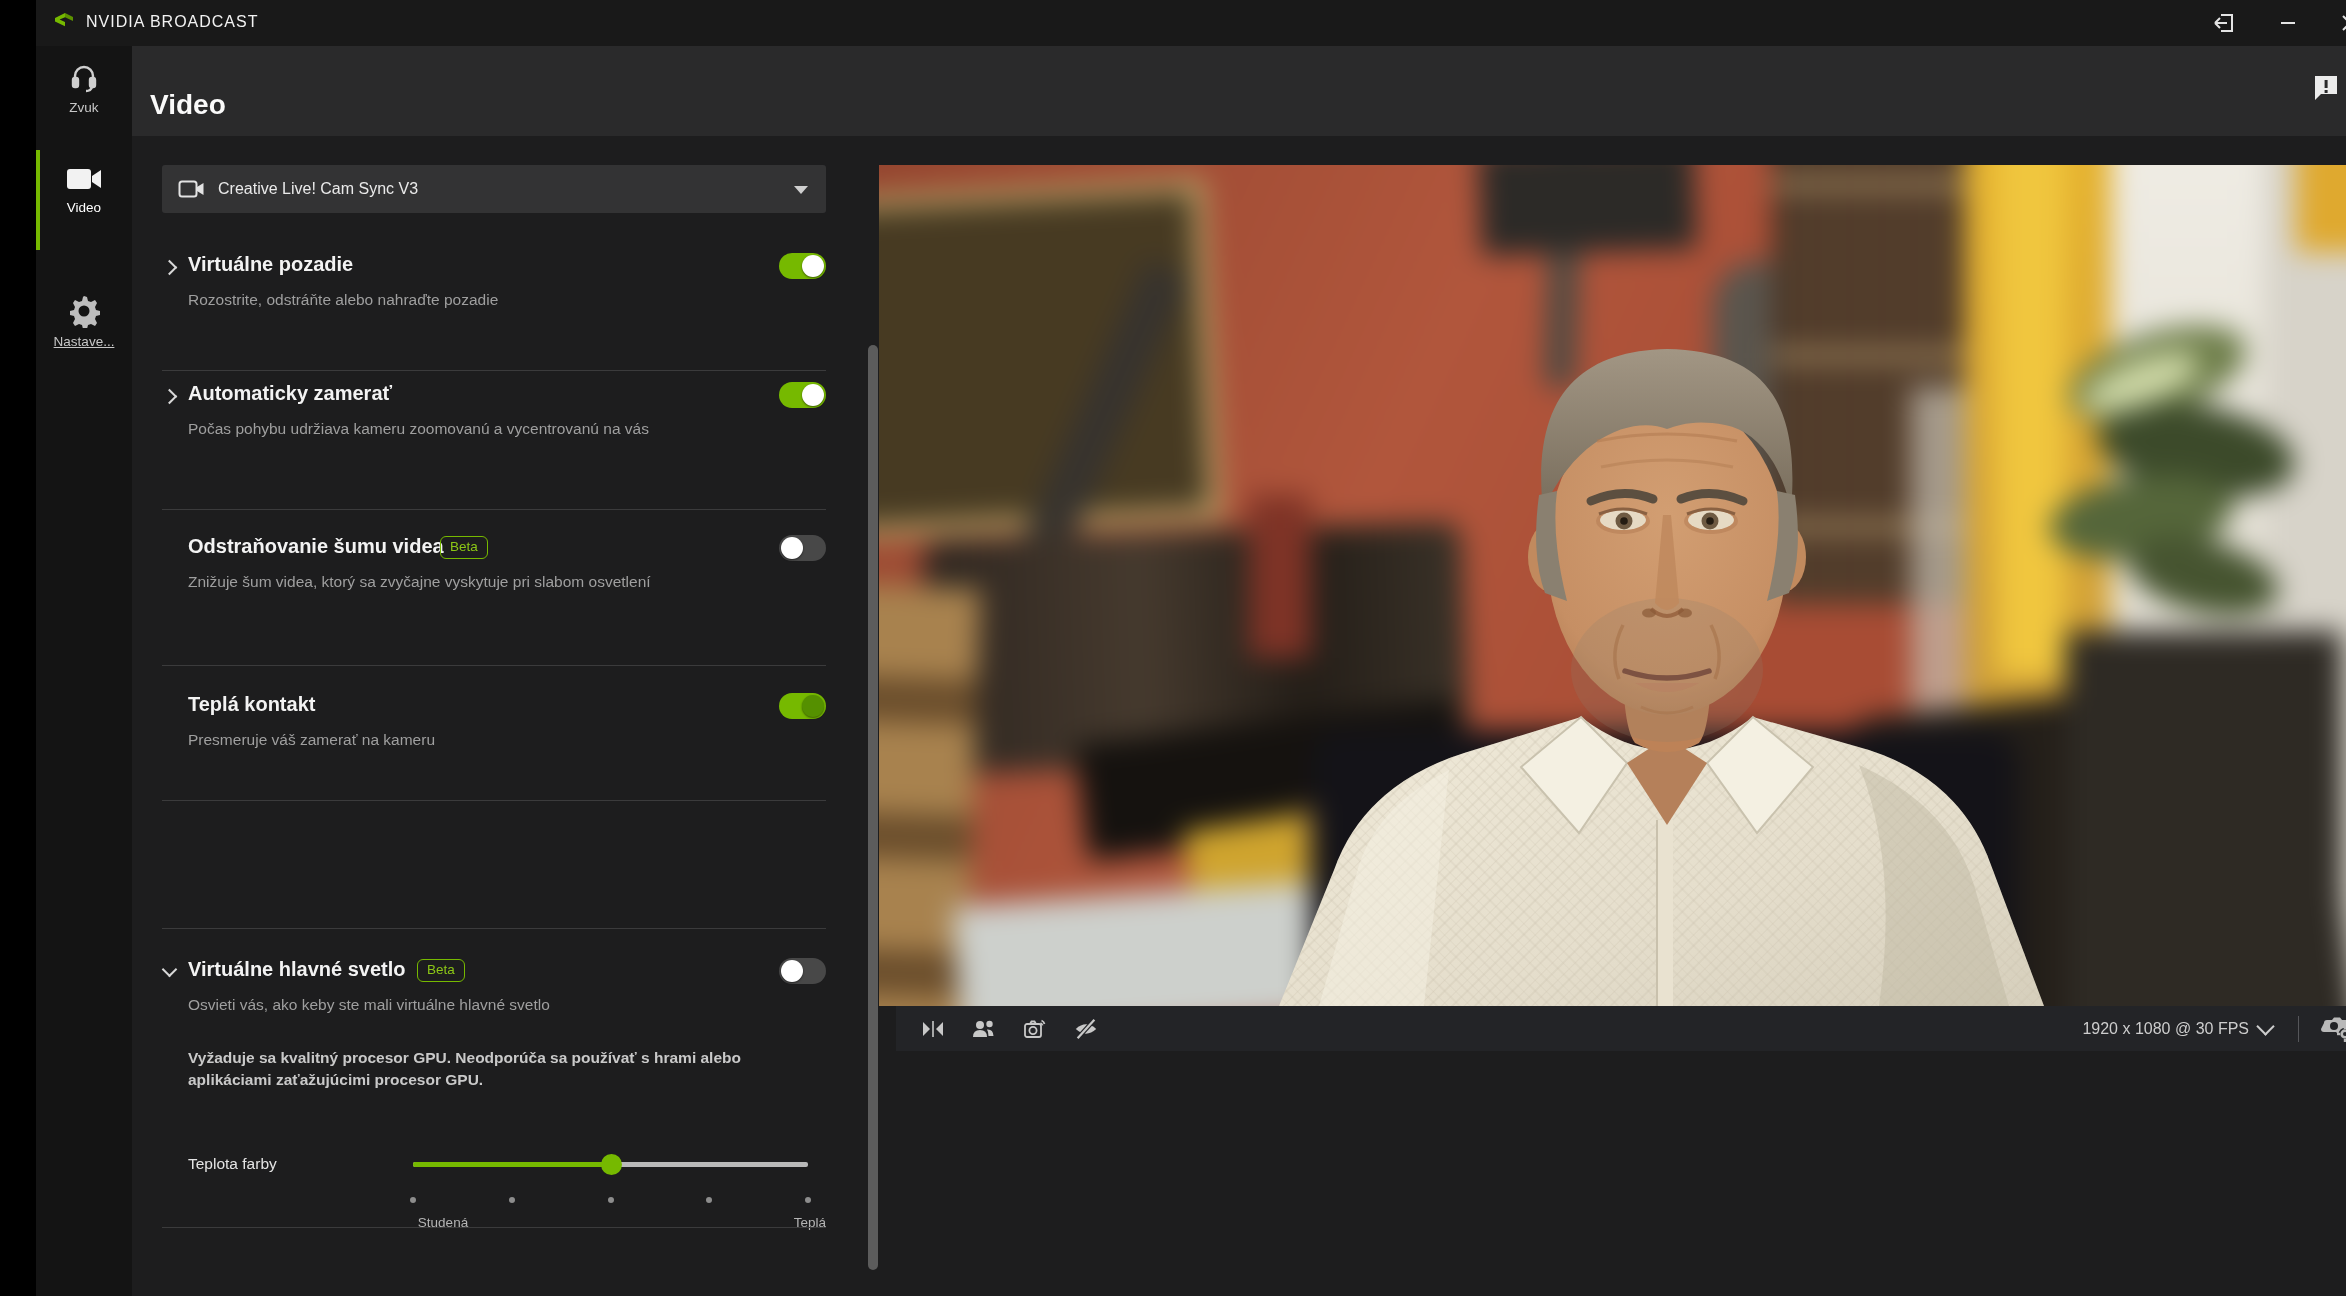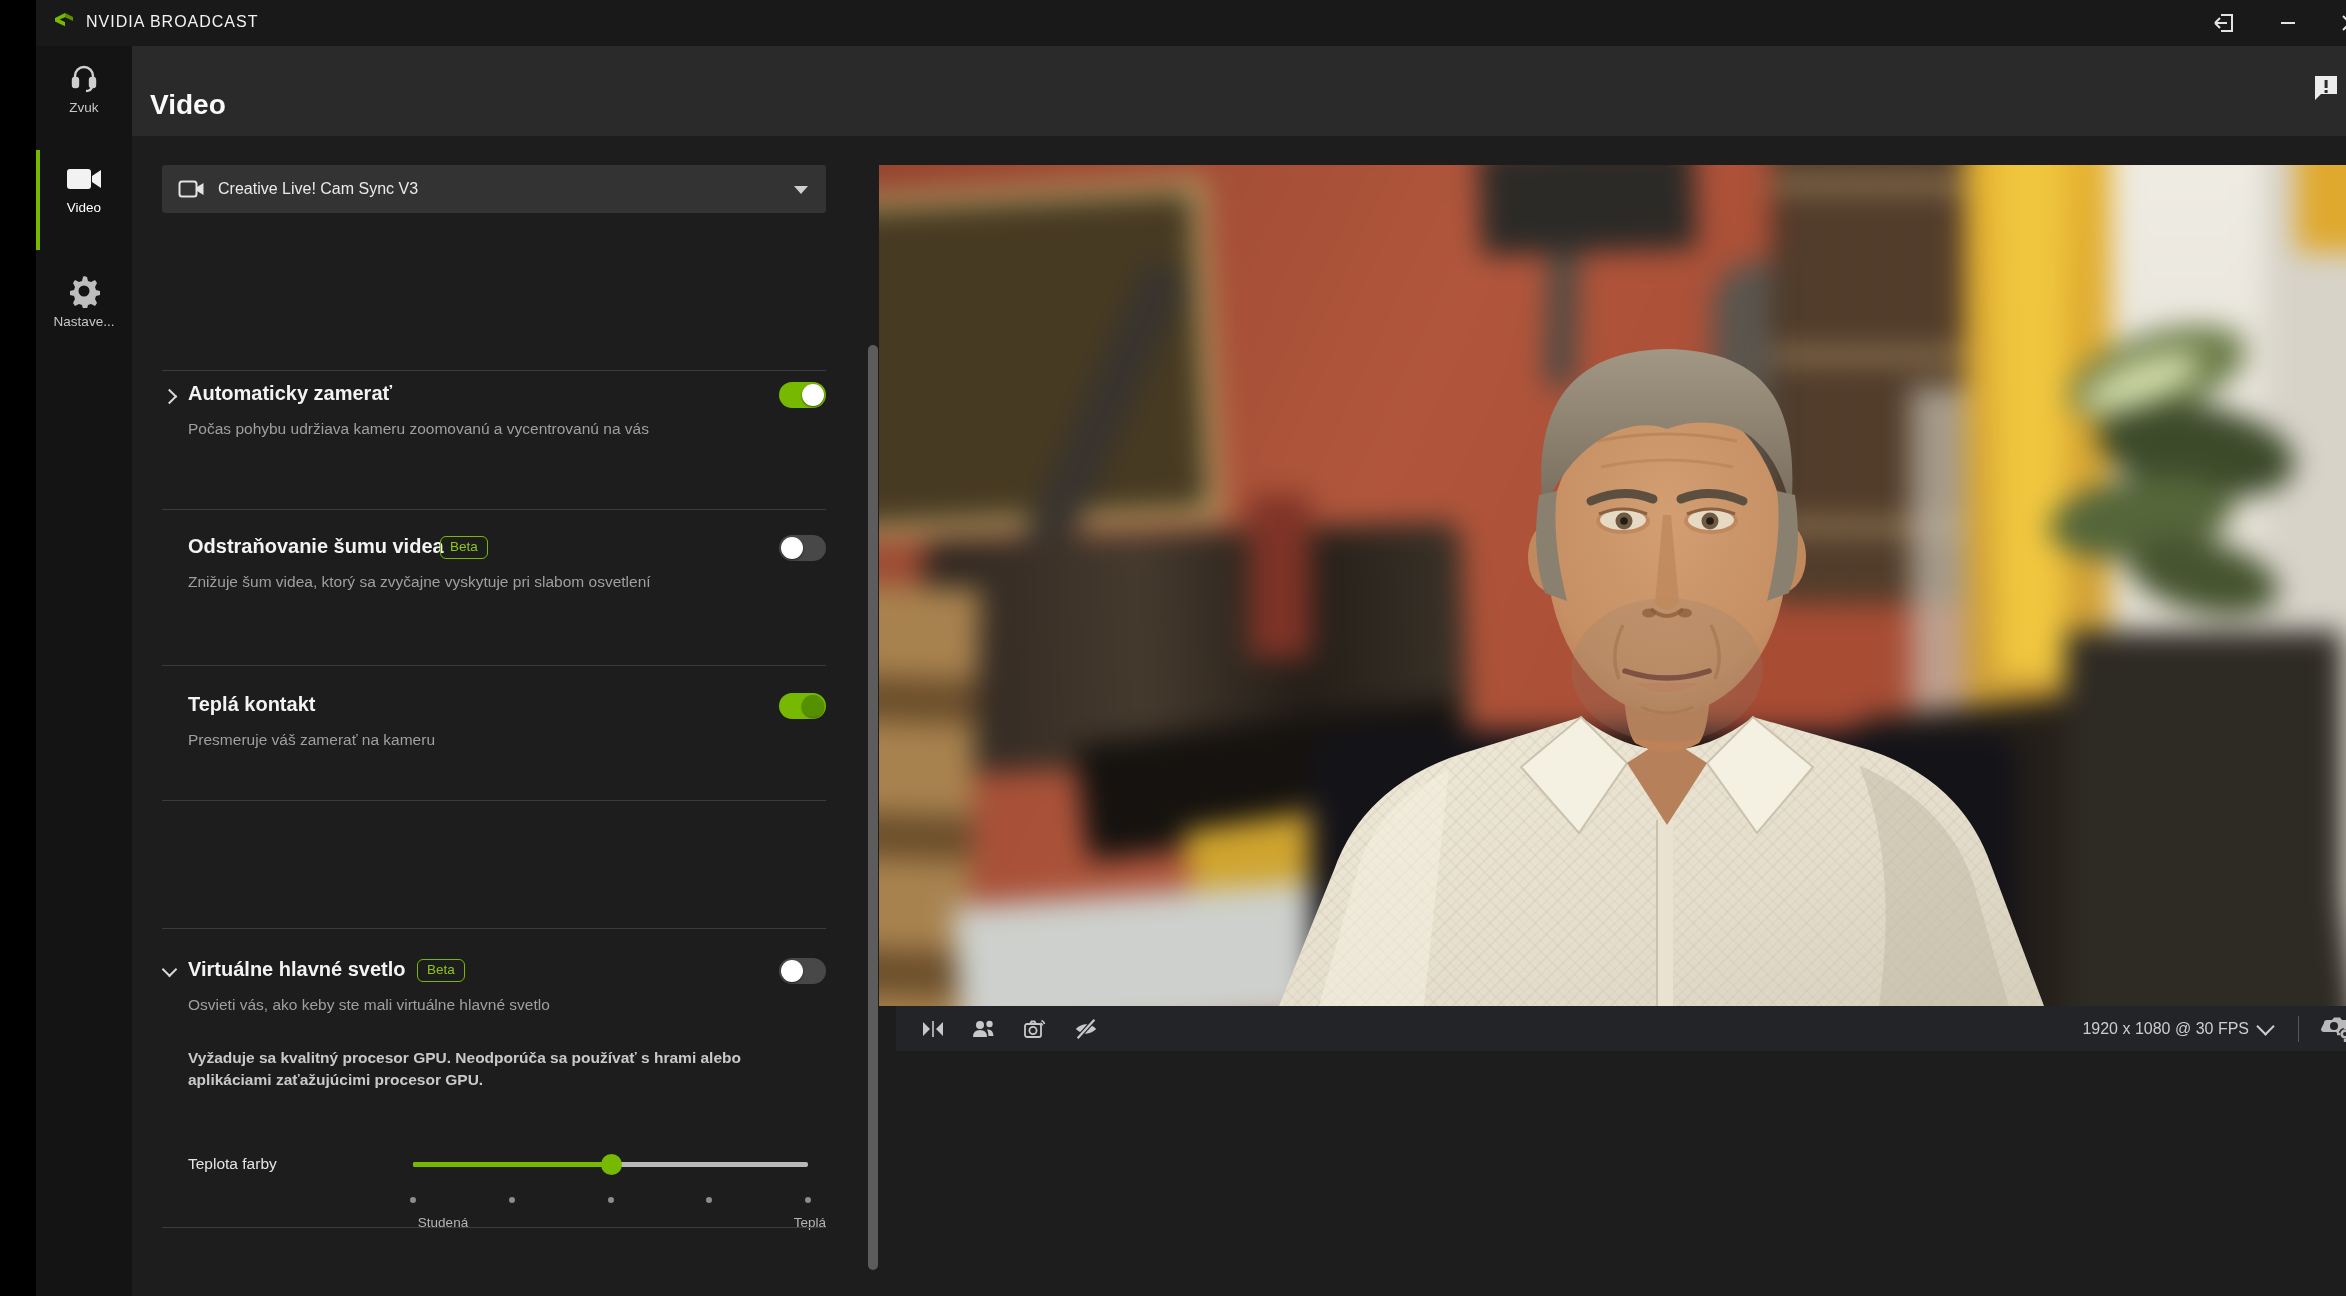--- a/index.html
+++ b/index.html
@@ -13,21 +13,21 @@
   .app-title{position:absolute;left:50px;top:13px;font-size:16px;letter-spacing:1px;color:#f2f2f2;font-weight:500;}
   .winbtn{position:absolute;top:0;width:56px;height:46px;display:flex;align-items:center;justify-content:center;color:#e3e3e3;}
   .winbtn svg{display:block;}
   .btn-tray{left:2160px;} .btn-min{left:2224px;} .btn-close{left:2286px;}
 
   
   .sidebar{position:absolute;left:0;top:46px;width:96px;height:1250px;background:#141414;z-index:30;}
   .side-item{position:absolute;left:0;width:96px;text-align:center;color:#c7c7c7;}
   .side-item .lbl{display:block;font-size:13.5px;margin-top:6px;}
   .side-item svg{display:block;margin:0 auto;}
-  .si-zvuk{top:14px;} .si-video{top:118px;color:#ffffff;} .si-nastav{top:228px;}
+  .si-zvuk{top:14px;} .si-video{top:118px;color:#ffffff;} .si-nastav{top:248px;text-decoration:underline;}
   .active-bar{position:absolute;left:0;top:104px;width:4px;height:100px;background:#76b900;}
 
   
   .content{position:absolute;left:96px;top:46px;width:2250px;height:1250px;background:#1d1d1e;}
   .header-band{position:absolute;left:0;top:0;width:2250px;height:90px;background:#2a2a2b;}
   .page-title{position:absolute;left:18px;top:24px;font-size:28px;font-weight:bold;color:#fafafa;}
   .feedback{position:absolute;left:2178px;top:25px;width:32px;height:32px;}
 
   
   .panel{position:absolute;left:30px;top:89px;width:664px;height:1104px;}
@@ -195,20 +195,30 @@
 
       <div class="dropdown">
         <svg class="cam-ic" width="27" height="20" viewBox="0 0 27 20" fill="none" stroke="#e3e3e3" stroke-width="2">
           <rect x="1.5" y="2.5" width="17" height="15" rx="2.5"></rect>
           <path d="M19 8 L25.5 4 V16 L19 12 Z" fill="#e3e3e3" stroke="none"></path>
         </svg>
         <span class="val">Creative Live! Cam Sync V3</span>
         <span class="dd-caret"></span>
       </div>
 
+      <div class="srow" style="top:118px">
+        <div class="srow-head">
+          <span class="chev collapsed"></span>
+          <h3>Virtuálne pozadie</h3>
+          <div class="toggle on">
+              <div class="knob"></div>
+            </div>
+        </div>
+        <p class="sub">Rozostrite, odstráňte alebo nahraďte pozadie</p>
+      </div>
       <div class="divider" style="top:235px"></div>
 
       <div class="srow" style="top:247px">
         <div class="srow-head">
           <span class="chev collapsed"></span>
           <h3>Automaticky zamerať</h3>
           <div class="toggle on">
               <div class="knob"></div>
             </div>
         </div>

